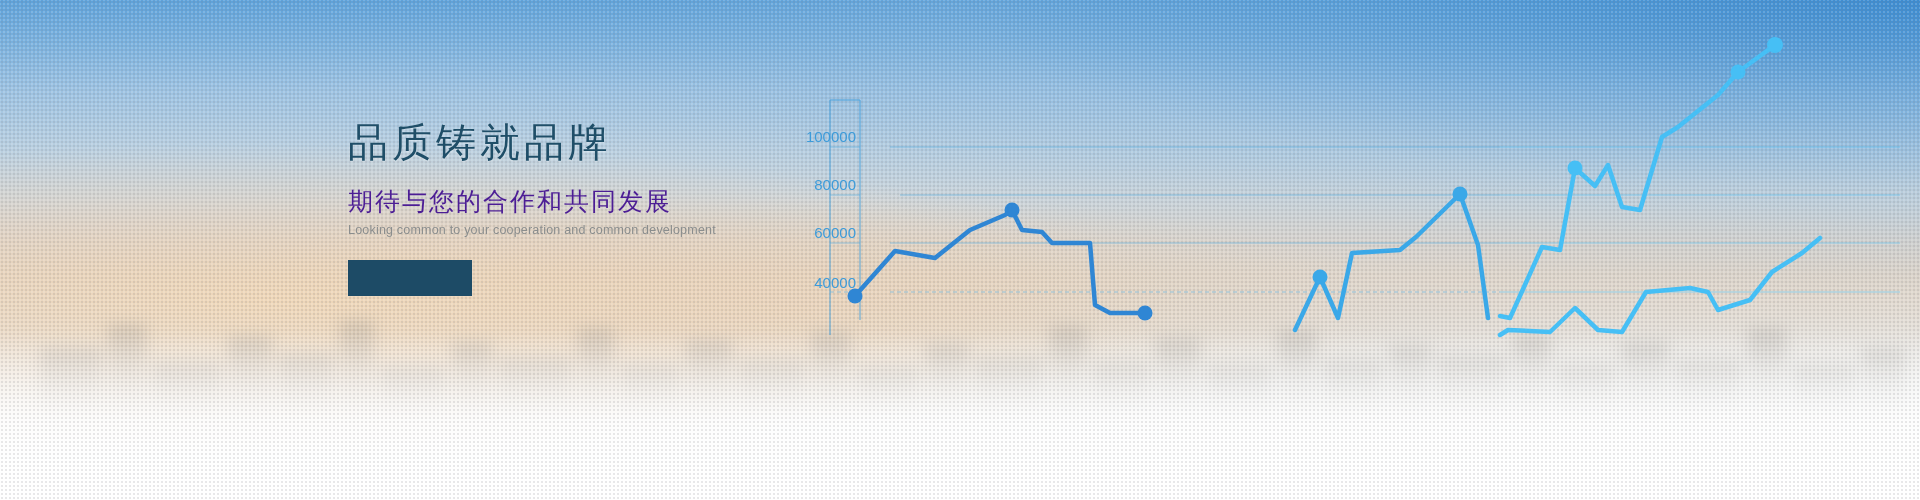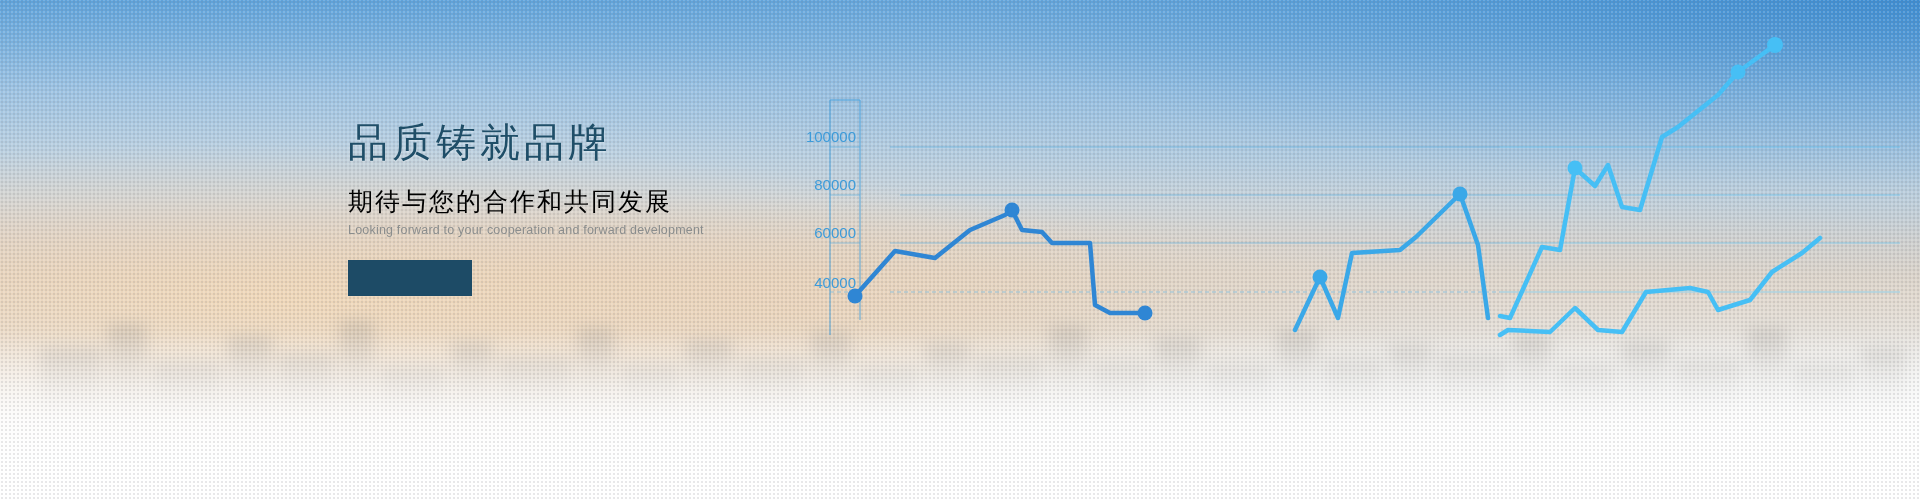--- a/index.html
+++ b/index.html
@@ -88,21 +88,21 @@
 
   
   .copy{position:absolute;left:348px;top:120px;width:430px;}
   .copy .title{
     font-size:40px;line-height:1.1;color:#1f4e68;
     letter-spacing:4px;font-weight:400;margin:0;
     text-shadow:0 1px 2px rgba(255,255,255,.45);
   }
   .copy .subtitle{
     margin:22px 0 0 0;
-    font-size:25px;line-height:1.2;color:#000000;
+    font-size:25px;line-height:1.2;color:#4c1d95;
     letter-spacing:2px;font-weight:400;
   }
   .copy .subtitle-en{
     margin:7px 0 0 0;
     font-size:12.5px;line-height:1.2;color:#8a8d8d;
     letter-spacing:.2px;font-weight:400;
   }
   .copy .cta{
     margin-top:22px;
     width:124px;height:36px;
@@ -169,21 +169,21 @@
     <i style="left:1862px;width:44px;height:72px;"></i>
   </div>
 
   <div class="bg-bottomfade"></div>
   <div class="bg-dots"></div>
   <div class="bg-dots2"></div>
 
   <div class="copy">
     <h1 class="title">品质铸就品牌</h1>
     <p class="subtitle">期待与您的合作和共同发展</p>
-    <p class="subtitle-en">Looking forward to your cooperation and forward development</p>
+    <p class="subtitle-en">Looking common to your cooperation and common development</p>
     <button class="cta"></button>
   </div>
 
   <div class="chart">
     <svg viewBox="0 0 1160 500" xmlns="http://www.w3.org/2000/svg">
 
       <text class="ylabel" x="96" y="142">100000</text>
       <text class="ylabel" x="96" y="190">80000</text>
       <text class="ylabel" x="96" y="238">60000</text>
       <text class="ylabel" x="96" y="288">40000</text>

